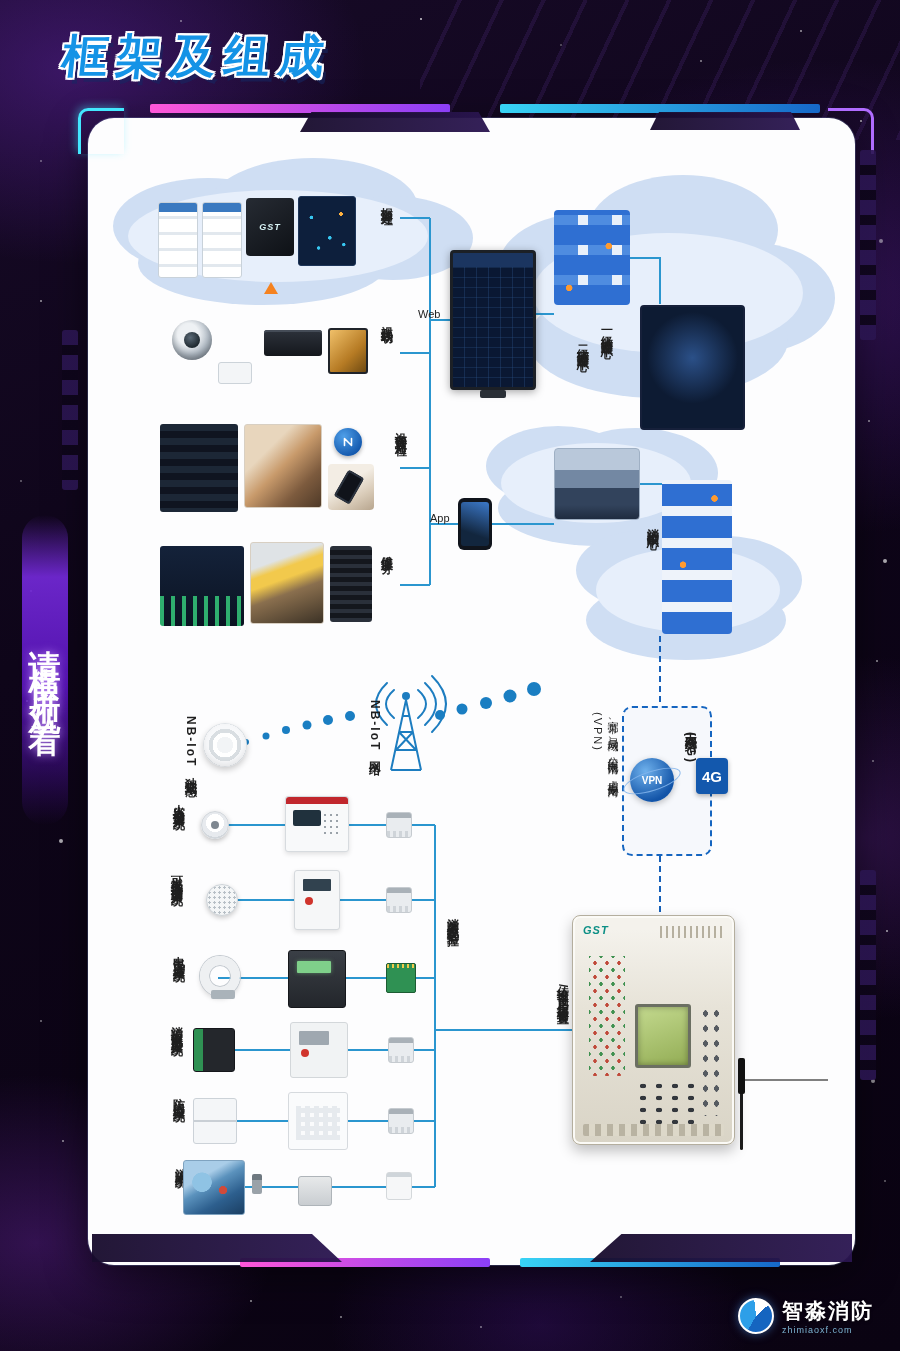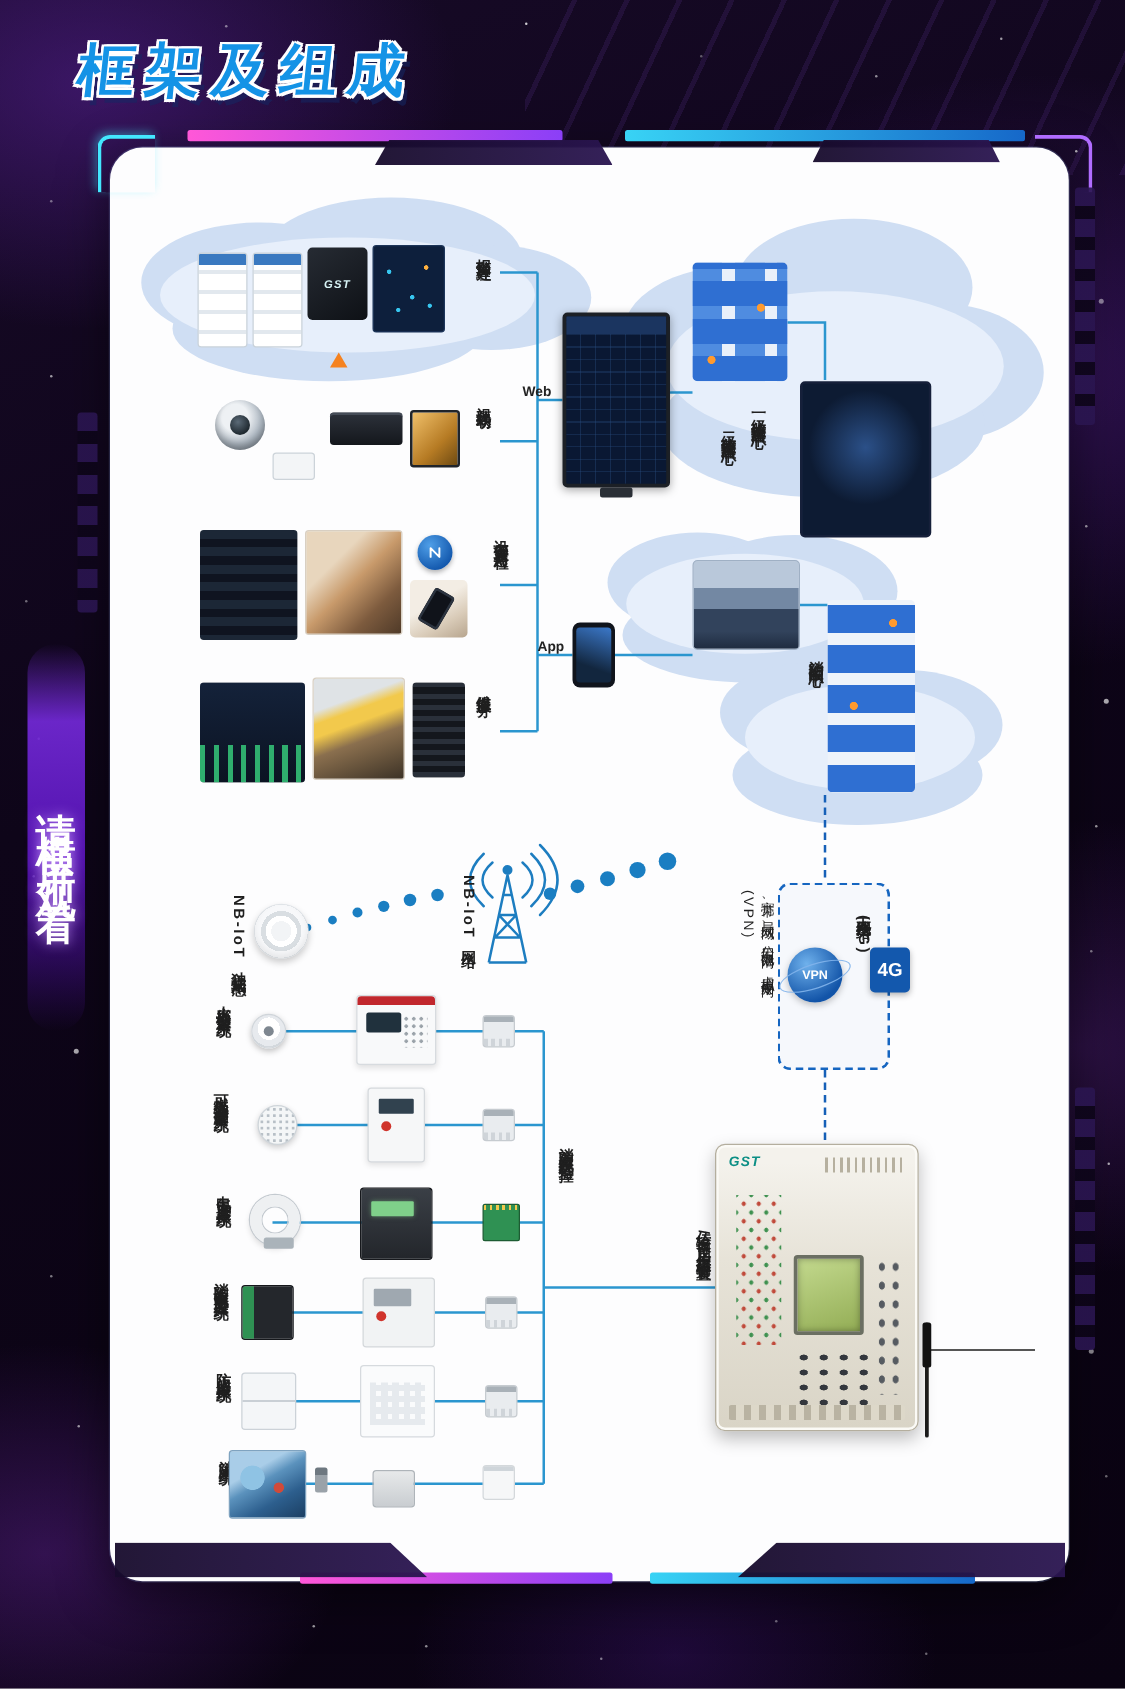--- a/index.html
+++ b/index.html
@@ -34,21 +34,21 @@
     align-items:center;justify-content:center;border-radius:24px;
     background:linear-gradient(180deg,rgba(123,44,231,0),rgba(123,44,231,.85) 20%,rgba(90,20,190,.9) 55%,rgba(123,44,231,0))}
   .side-text{writing-mode:vertical-rl;color:#fff;font-size:32px;font-weight:700;letter-spacing:18px;
     text-shadow:0 0 10px rgba(200,150,255,.8)}
   .panel{position:absolute;left:88px;top:118px;width:767px;height:1147px;background:#fdfdfe;
     border-radius:26px;box-shadow:0 0 0 1px rgba(120,140,200,.25),0 10px 40px rgba(0,0,0,.5)}
   .wires{position:absolute;inset:0;width:100%;height:100%}
   .vlabel{position:absolute;writing-mode:vertical-rl;text-orientation:mixed;font-size:12px;
     line-height:15px;color:#1f1f1f;letter-spacing:2px;font-weight:600;width:16px}
   .v2{width:34px}
-  .hlabel{position:absolute;font-size:11px;font-weight:700;color:#222}
+  .hlabel{position:absolute;font-size:11px;font-weight:400;color:#222}
   
   .phone-shot{background-color:#fff;border:1px solid #c9d2da;border-radius:3px;
     background-image:linear-gradient(180deg,#3a79c0 0,#3a79c0 9px,transparent 9px),
     repeating-linear-gradient(180deg,transparent 0 13px,#e2e8ee 13px 16px)}
   .dark-box{background:linear-gradient(145deg,#262b33,#0e1116);border-radius:4px;display:flex;
     align-items:center;justify-content:center}
   .brand-sm{font-size:9px;font-weight:800;font-style:italic;letter-spacing:1px;color:#d7f3f5}
   .map-shot{background-color:#0d1f3c;border:1px solid #1d3559;border-radius:3px;background-image:
     radial-gradient(circle at 22% 30%,#37c6f0 0 1.6px,transparent 2px),
     radial-gradient(circle at 55% 60%,#37c6f0 0 1.6px,transparent 2px),
@@ -413,13 +413,20 @@
   <div class="bar bar-cyan" style="left:520px;top:1258px;width:260px"></div>
   <div class="darkwedge" style="left:92px;top:1234px;width:250px;height:28px;clip-path:polygon(0 0,88% 0,100% 100%,0 100%)"></div>
   <div class="darkwedge" style="left:590px;top:1234px;width:262px;height:28px;clip-path:polygon(12% 0,100% 0,100% 100%,0 100%)"></div>
 
   <h1 class="title">框架及组成</h1>
 
   <div class="side-banner">
     <div class="side-text">请横屏观看</div>
   </div>
 
+  <div class="footer">
+    <div class="logo-globe"></div>
+    <div>
+      <div class="footer-name">智淼消防</div>
+      <div class="footer-site">zhimiaoxf.com</div>
+    </div>
+  </div>
 </div>
 
 </body></html>

